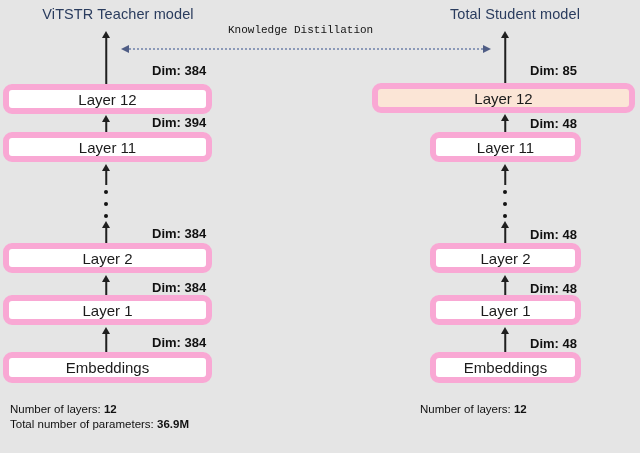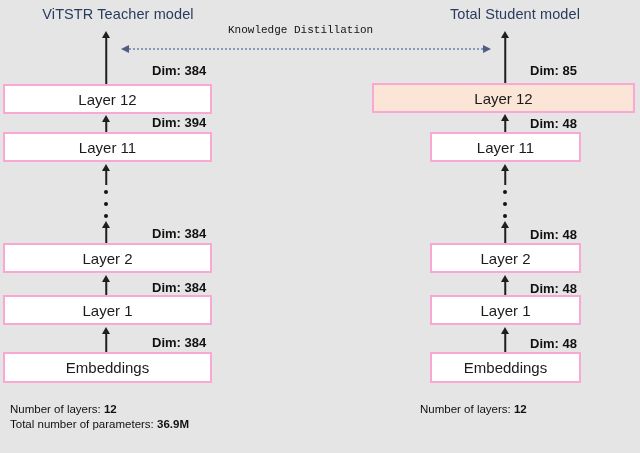--- a/index.html
+++ b/index.html
@@ -6,21 +6,21 @@
   .canvas {
     position:relative; width:640px; height:453px; background:#e5e5e5;
     font-family:"Liberation Sans", sans-serif; overflow:hidden;
   }
   .title {
     position:absolute; text-align:center; font-size:14.5px;
     color:#2A3C5E; letter-spacing:0.1px;
   }
   .box {
     position:absolute; box-sizing:border-box;
-    border:2px solid #f9a8d4; border-radius:0; background:#ffffff;
+    border:6px solid #f9a8d4; border-radius:9px; background:#ffffff;
     display:flex; align-items:center; justify-content:center;
     font-size:15px; color:#1b1b1b;
   }
   .box.filled { background:#FBE5D6; }
   .dim { position:absolute; font-size:13px; font-weight:bold; color:#111111; white-space:nowrap;text-align:right; }
   .arrow-up { position:absolute; width:10px; }
   .arrow-up .shaft {
     position:absolute; left:50%; transform:translateX(-50%);
     top:5px; bottom:0; width:1.5px; background:#1f1f1f;
   }

